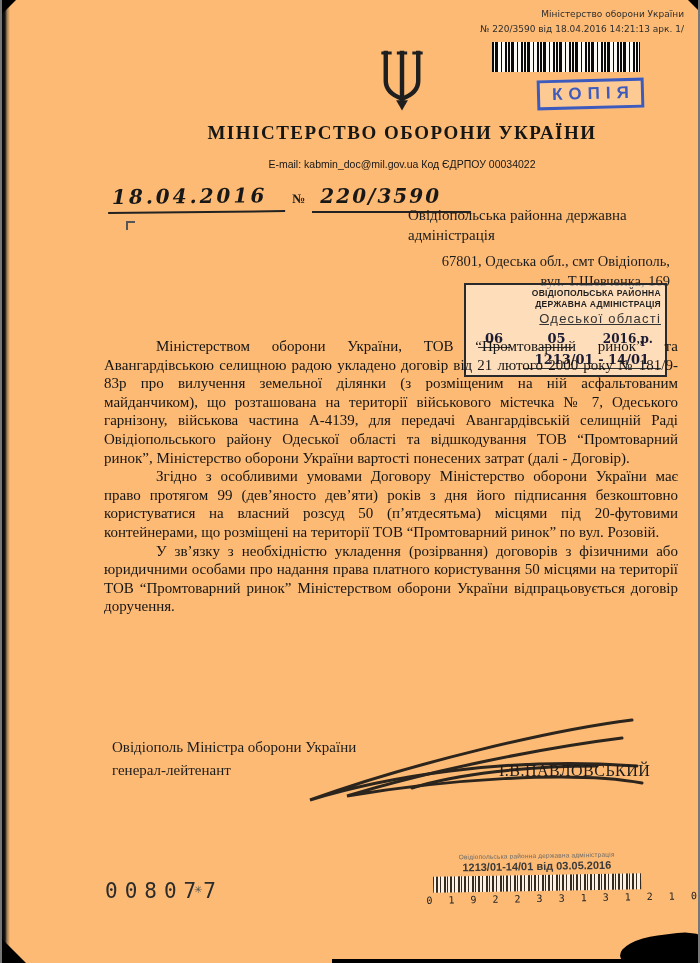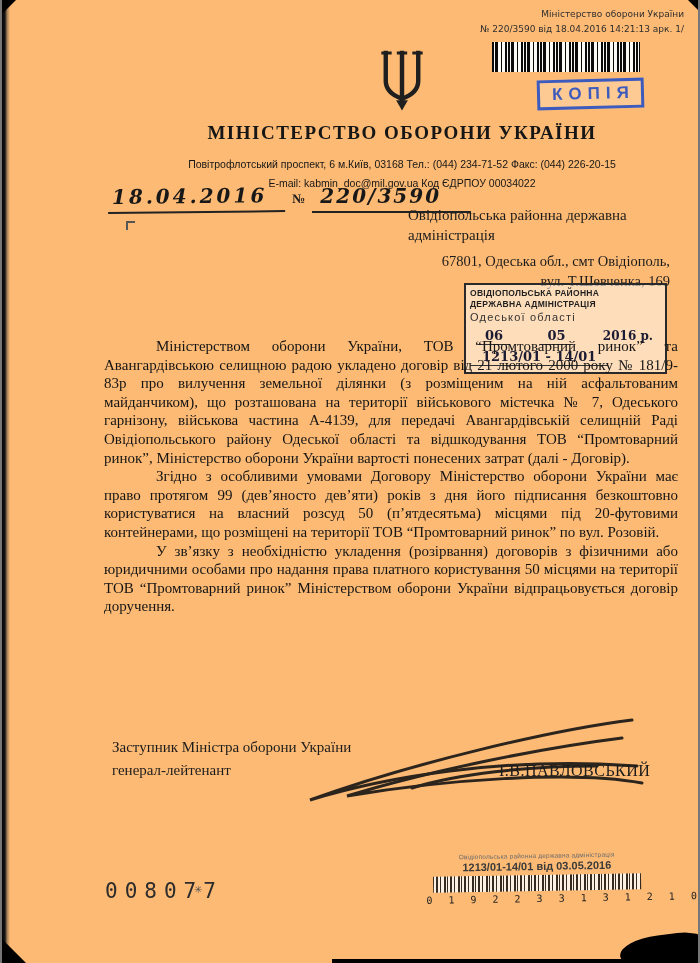--- a/index.html
+++ b/index.html
@@ -56,25 +56,25 @@
     font-size:20px; letter-spacing:2px; }
   .corner-mark { position:absolute; left:124px; top:221px; width:9px; height:9px;
     border-left:2px solid #555; border-top:2px solid #555; }
 
   
   .recipient { position:absolute; left:406px; top:206px; width:248px; font-size:15px; line-height:1.3; }
   .recipient-addr { position:absolute; left:406px; top:252px; width:262px; font-size:14.5px; line-height:1.35;text-align:right; }
 
   
   .in-stamp { position:absolute; left:462px; top:283px; width:203px;
-    border:2.5px solid #2a2a2a; padding:3px 4px 6px; text-align:left; background:rgba(255,255,255,.5); }
+    border:2.5px solid #2a2a2a; padding:3px 4px 6px; text-align:right; background:rgba(255,255,255,.5); }
   .in-stamp .h { font-family:"Liberation Sans", sans-serif; font-weight:700;
     font-size:8.5px; letter-spacing:.3px; line-height:1.3; color:#1f1f1f; }
-  .in-stamp .sub { font-family:"Liberation Sans", sans-serif; font-size:11px;
-    letter-spacing:1.2px; color:#333; margin-top:1px; }
+  .in-stamp .sub { font-family:"Liberation Sans", sans-serif; font-size:13px;
+    letter-spacing:1.2px; color:#333; margin-top:1px;text-decoration:underline; }
   .in-stamp .row { margin-top:5px; display:flex; justify-content:space-between;
     align-items:baseline; padding:0 8px; }
   .hand2 { font-family:"DejaVu Serif", serif; font-weight:700; color:#1b1b33; }
   .in-day,.in-month { border-bottom:1.5px solid #333; padding:0 7px 1px; font-size:13px; }
   .in-year { font-size:12px; }
   .in-num { margin-top:4px; font-size:13px; border-bottom:1.5px solid #333;
     display:inline-block; padding:0 12px 1px; }
 
   
   .body-text { position:absolute; left:102px; top:337px; width:574px;
@@ -132,21 +132,20 @@
           <path d="M8 4 v38 q0 16 22 24"></path>
           <path d="M52 4 v38 q0 16 -22 24"></path>
           <path d="M30 4 v62"></path>
           <path d="M4 4 h10 M46 4 h10 M25 4 h10" stroke-width="4"></path>
         </g>
         <path d="M30 82 l-8 -14 h16 z" fill="#1f1f1f"></path>
       </svg>
     </span>
     <div class="lh-title">МІНІСТЕРСТВО ОБОРОНИ УКРАЇНИ</div>
     <div class="lh-contacts">
-      <div>Повітрофлотський проспект, 6 м.Київ, 03168   Тел.: (044) 234-71-52   Факс: (044) 226-20-15</div>
       <div>E-mail: kabmin_doc@mil.gov.ua   Код ЄДРПОУ 00034022</div>
     </div>
   </div>
 
   <div class="ref-row">
     <span class="hand ref-date">18.04.2016</span>
     <span class="ref-no">№</span>
     <span class="hand ref-num">220/3590</span>
   </div>
   <div class="corner-mark"></div>
@@ -169,21 +168,21 @@
     <span class="hand2 in-num">1213/01 - 14/01</span>
   </div>
 
   <div class="body-text">
     <p>Міністерством оборони України, ТОВ “Промтоварний ринок” та Авангардівською селищною радою укладено договір від 21 лютого 2000 року № 181/9-83р про вилучення земельної ділянки (з розміщеним на ній асфальтованим майданчиком), що розташована на території військового містечка № 7, Одеського гарнізону, військова частина А-4139, для передачі Авангардівській селищній Раді Овідіопольського району Одеської області та відшкодування ТОВ “Промтоварний ринок”, Міністерство оборони України вартості понесених затрат (далі - Договір).</p>
     <p>Згідно з особливими умовами Договору Міністерство оборони України має право протягом 99 (дев’яносто дев’яти) років з дня його підписання безкоштовно користуватися на власний розсуд 50 (п’ятдесятьма) місцями під 20-футовими контейнерами, що розміщені на території ТОВ “Промтоварний ринок” по вул. Розовій.</p>
     <p>У зв’язку з необхідністю укладення (розірвання) договорів з фізичними або юридичними особами про надання права платного користування 50 місцями на території ТОВ “Промтоварний ринок” Міністерством оборони України відпрацьовується договір доручення.</p>
   </div>
 
   <div class="sign-block">
-    <div>Заступник Міністра оборони України</div>
+    <div>Овідіополь Міністра оборони України</div>
     <div>генерал-лейтенант</div>
   </div>
   <span class="signature-svg">
     <svg width="360" height="112" viewBox="0 0 360 112" aria-hidden="true">
       <g fill="none" stroke="#151515" stroke-width="3" stroke-linecap="round" opacity=".9">
         <path d="M340 12 C 260 22, 120 55, 18 92 C 90 70, 210 48, 345 58"></path>
         <path d="M330 30 C 250 40, 140 62, 55 88 C 150 72, 280 62, 350 75"></path>
         <path d="M120 80 C 165 66, 235 58, 305 58"></path>
       </g>
     </svg>

